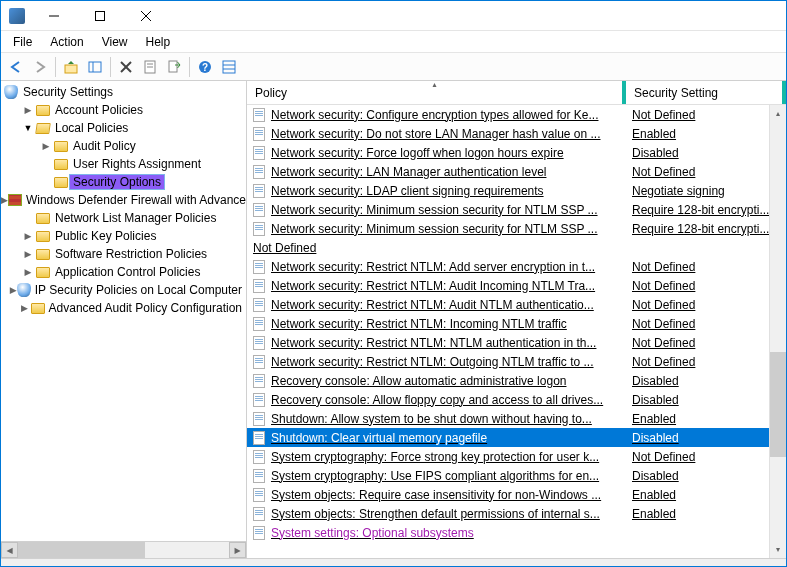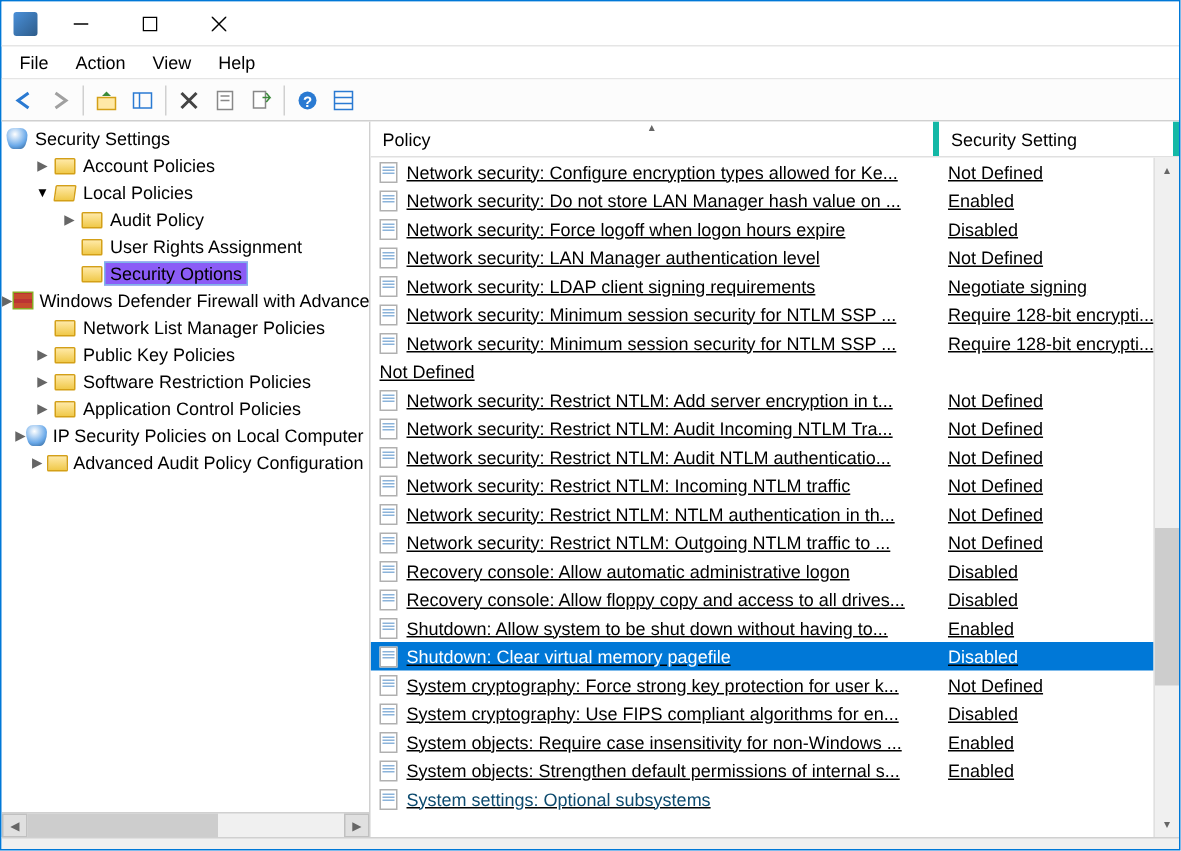--- a/index.html
+++ b/index.html
@@ -165,21 +165,21 @@
     .doc-ico {
       width:12px; height:14px;
       background:#fff;
       border:1px solid #b0b0b0;
       position:relative;
     }
     .doc-ico::after{
       content:''; position:absolute; left:1px; right:1px; top:2px; height:1px; background:#8bb3da;
       box-shadow: 0 2px 0 #8bb3da, 0 4px 0 #8bb3da;
     }
-    .list-row.faded { color:#0c4a6e; }
+    .list-row.faded { color:#a21caf; }
     .v-scroll {
       position:absolute; right:0; top:0; bottom:0; width:17px;
       background:#f0f0f0; border-left:1px solid #e0e0e0;
       display:flex; flex-direction:column;
     }
     .v-arrow { height:17px; background:#f0f0f0; display:flex;align-items:center;justify-content:center;font-size:8px;color:#666;}
     .v-track { flex:1; position:relative; }
     .v-thumb { position:absolute; top:55%; height:25%; left:0; right:0; background:#cdcdcd; }
     .statusbar { height:8px; background:#f0f0f0; border-top:1px solid #d0d0d0; }
     svg { display:block; }

